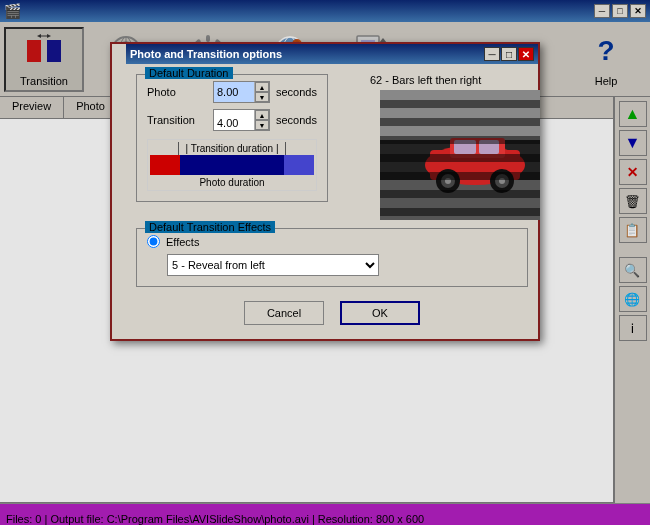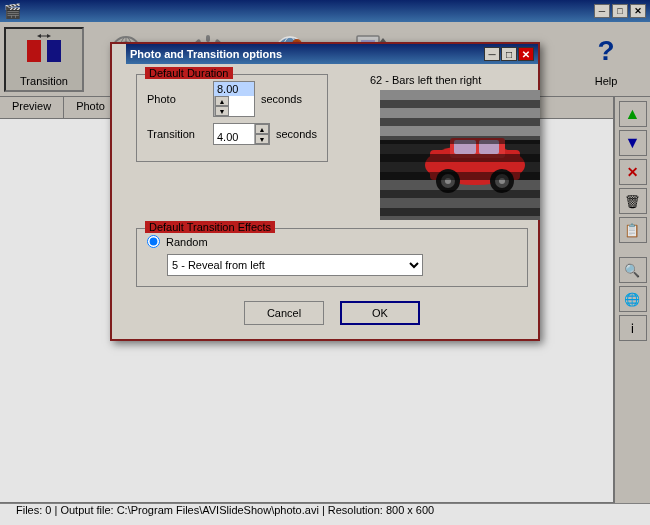--- a/index.html
+++ b/index.html
@@ -141,26 +141,26 @@
       background: #d4d0c8;
       border: 1px solid #808080;
       display: flex; align-items: center; justify-content: center;
       cursor: pointer;
       font-size: 14px;
     }
     .sidebar-gap { height: 8px; }
 
     
     .status-bar {
-      background: #e5e5e5;
+      background: #a21caf;
       height: 22px;
       border-top: 1px solid #808080;
       display: flex;
-      align-items: flex-start;
-      padding: 0 16px;
+      align-items: flex-end;
+      padding: 0 6px;
       font-size: 11px;
     }
 
     
     .modal-overlay {
       position: absolute;
       top: 22px;
       left: 0;
       right: 0;
       bottom: 22px;
@@ -204,21 +204,21 @@
     .groupbox {
       border: 1px solid #808080;
       margin-bottom: 8px;
       padding: 6px 10px 10px;
       position: relative;
     }
     .groupbox-title {
       position: absolute;
       top: -8px;
       left: 8px;
-      background: #b91c1c;
+      background: #0369a1;
       padding: 0 4px;
       font-size: 11px;
     }
 
     .row {
       display: flex;
       align-items: center;
       margin-bottom: 6px;
       gap: 6px;
     }
@@ -258,21 +258,21 @@
     .left-col { flex: 1; }
     .right-col { width: 165px; margin-left: 32px; }
 
     
     .radio-row { display: flex; align-items: center; gap: 6px; margin-bottom: 6px; }
     input[type=radio] { margin: 0; }
 
     
     .dropdown-row { padding-left: 20px; }
     select {
-      width: 256px;
+      width: 212px;
       height: 22px;
       font-size: 11px;
       background: white;
       border: 1px solid #808080;
     }
 
     
     .button-row {
       display: flex;
       justify-content: center;
@@ -433,21 +433,21 @@
     <div class="dialog-body">
 
       <div class="two-col">
 
         <div class="left-col">
           <div class="groupbox">
             <span class="groupbox-title">Default Duration</span>
 
             <div class="row">
               <span class="label">Photo</span>
-              <div style="display:flex; align-items:stretch; border:1px solid #808080; background:white;flex-direction:column;">
+              <div style="display:flex; align-items:stretch; border:1px solid #808080; background:white;">
                 <input type="text" value="8.00" style="width: 40px; border: none; outline: none; font-size: 11px; padding: 1px 3px; background: rgb(184, 212, 255);">
                 <div style="display:flex;flex-direction:column;border-left:1px solid #aaa;">
                   <div class="spin-btn">▲</div>
                   <div class="spin-btn">▼</div>
                 </div>
               </div>
               <span>seconds</span>
             </div>
 
             <div class="row">
@@ -455,20 +455,29 @@
               <div style="display:flex; align-items:flex-end; border:1px solid #808080; background:white;">
                 <input type="text" value="4.00" style="width: 40px; border: none; outline: none; font-size: 11px; padding: 1px 3px;">
                 <div style="display:flex;flex-direction:column;border-left:1px solid #aaa;">
                   <div class="spin-btn">▲</div>
                   <div class="spin-btn">▼</div>
                 </div>
               </div>
               <span>seconds</span>
             </div>
 
+            <div style="margin-top:8px; border:1px solid #ccc; padding:2px;">
+              <div style="text-align:center; font-size:10px; border-left:1px solid #555; border-right:1px solid #555; padding:1px 0; margin:0 28px;">| Transition duration |</div>
+              <div class="duration-bar">
+                <div class="bar-red"></div>
+                <div class="bar-darkblue"></div>
+                <div class="bar-blue"></div>
+              </div>
+              <div class="photo-label">Photo duration</div>
+            </div>
           </div>
         </div>
 
         <div class="right-col">
           <div style="font-size:11px; margin-bottom:4px;">62 - Bars left then right</div>
           <div class="preview-box" style="height:130px; width:160px;">
 
             <svg width="160" height="130" viewBox="0 0 160 130">
 
               <rect x="0" y="0" width="160" height="130" fill="#222"></rect>
@@ -501,21 +510,21 @@
             </svg>
           </div>
         </div>
       </div>
 
       <div class="groupbox">
         <span class="groupbox-title">Default Transition Effects</span>
 
         <div class="radio-row">
           <input type="radio" name="transition-effect" id="radio-random" checked="" style="">
-          <label for="radio-random">Random</label>
+          <label for="radio-random">Effects</label>
         </div>
 
 
         <div class="dropdown-row">
           <select>
             <option>5 - Reveal from left</option>
             <option>1 - None</option>
             <option>2 - Fade</option>
             <option>3 - Slide from left</option>
             <option>4 - Slide from right</option>

